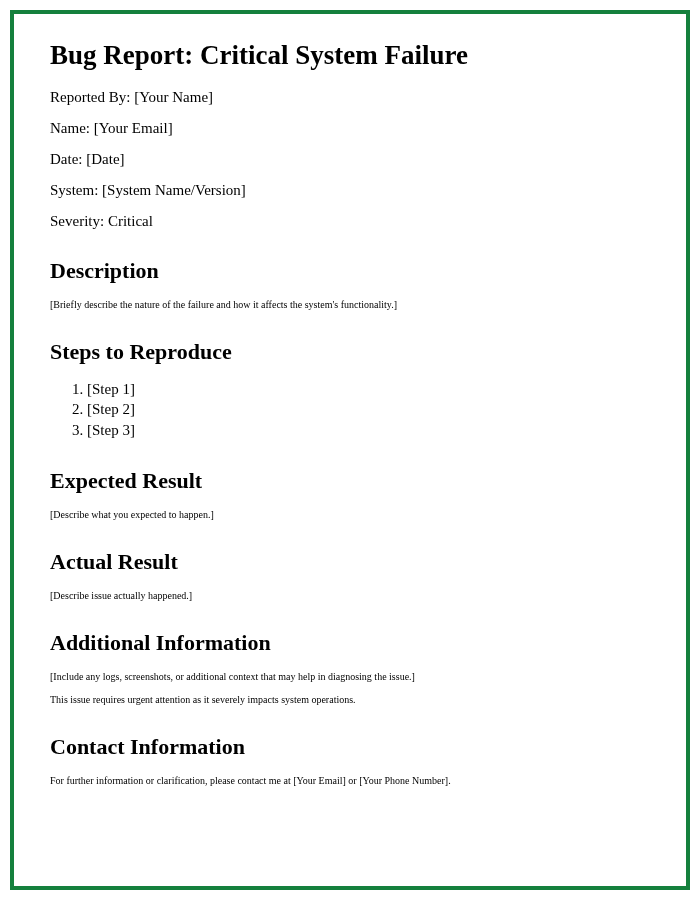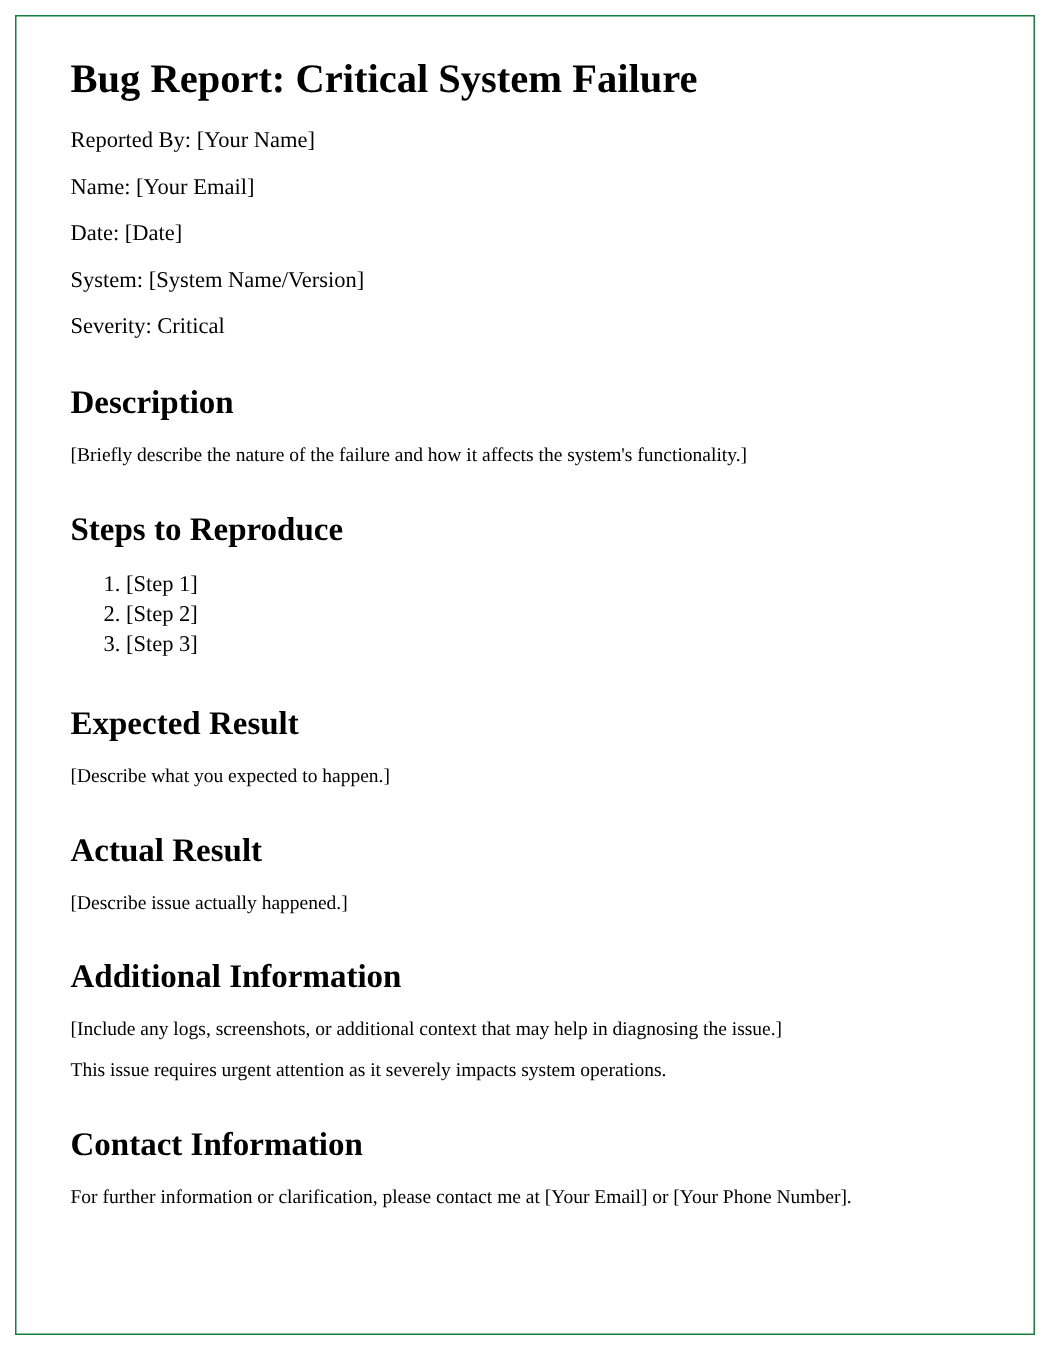--- a/index.html
+++ b/index.html
@@ -9,21 +9,21 @@
     }
     body {
       font-family: "Times New Roman", Times, serif;
       background: #fff;
       padding: 10px;
       width: 700px;
       height: 900px;
       overflow: hidden;
     }
     .page {
-      border: 1px solid #15803d;
+      border: 4px solid #15803d;
       width: 100%;
       height: 100%;
       padding: 26px 36px;
       overflow: hidden;
     }
     h1 {
       font-size: 27px;
       font-weight: bold;
       margin-bottom: 18px;
     }
@@ -34,21 +34,21 @@
     .meta-label {
       font-weight: normal;
     }
     h2 {
       font-size: 22px;
       font-weight: bold;
       margin-top: 28px;
       margin-bottom: 14px;
     }
     p.body-text {
-      font-size: 13px;
+      font-size: 10px;
       margin-bottom: 10px;
       line-height: 1.3;
     }
     ol {
       margin-left: 37px;
       font-size: 15px;
       line-height: 1.35;
     }
   </style>
 </head>

